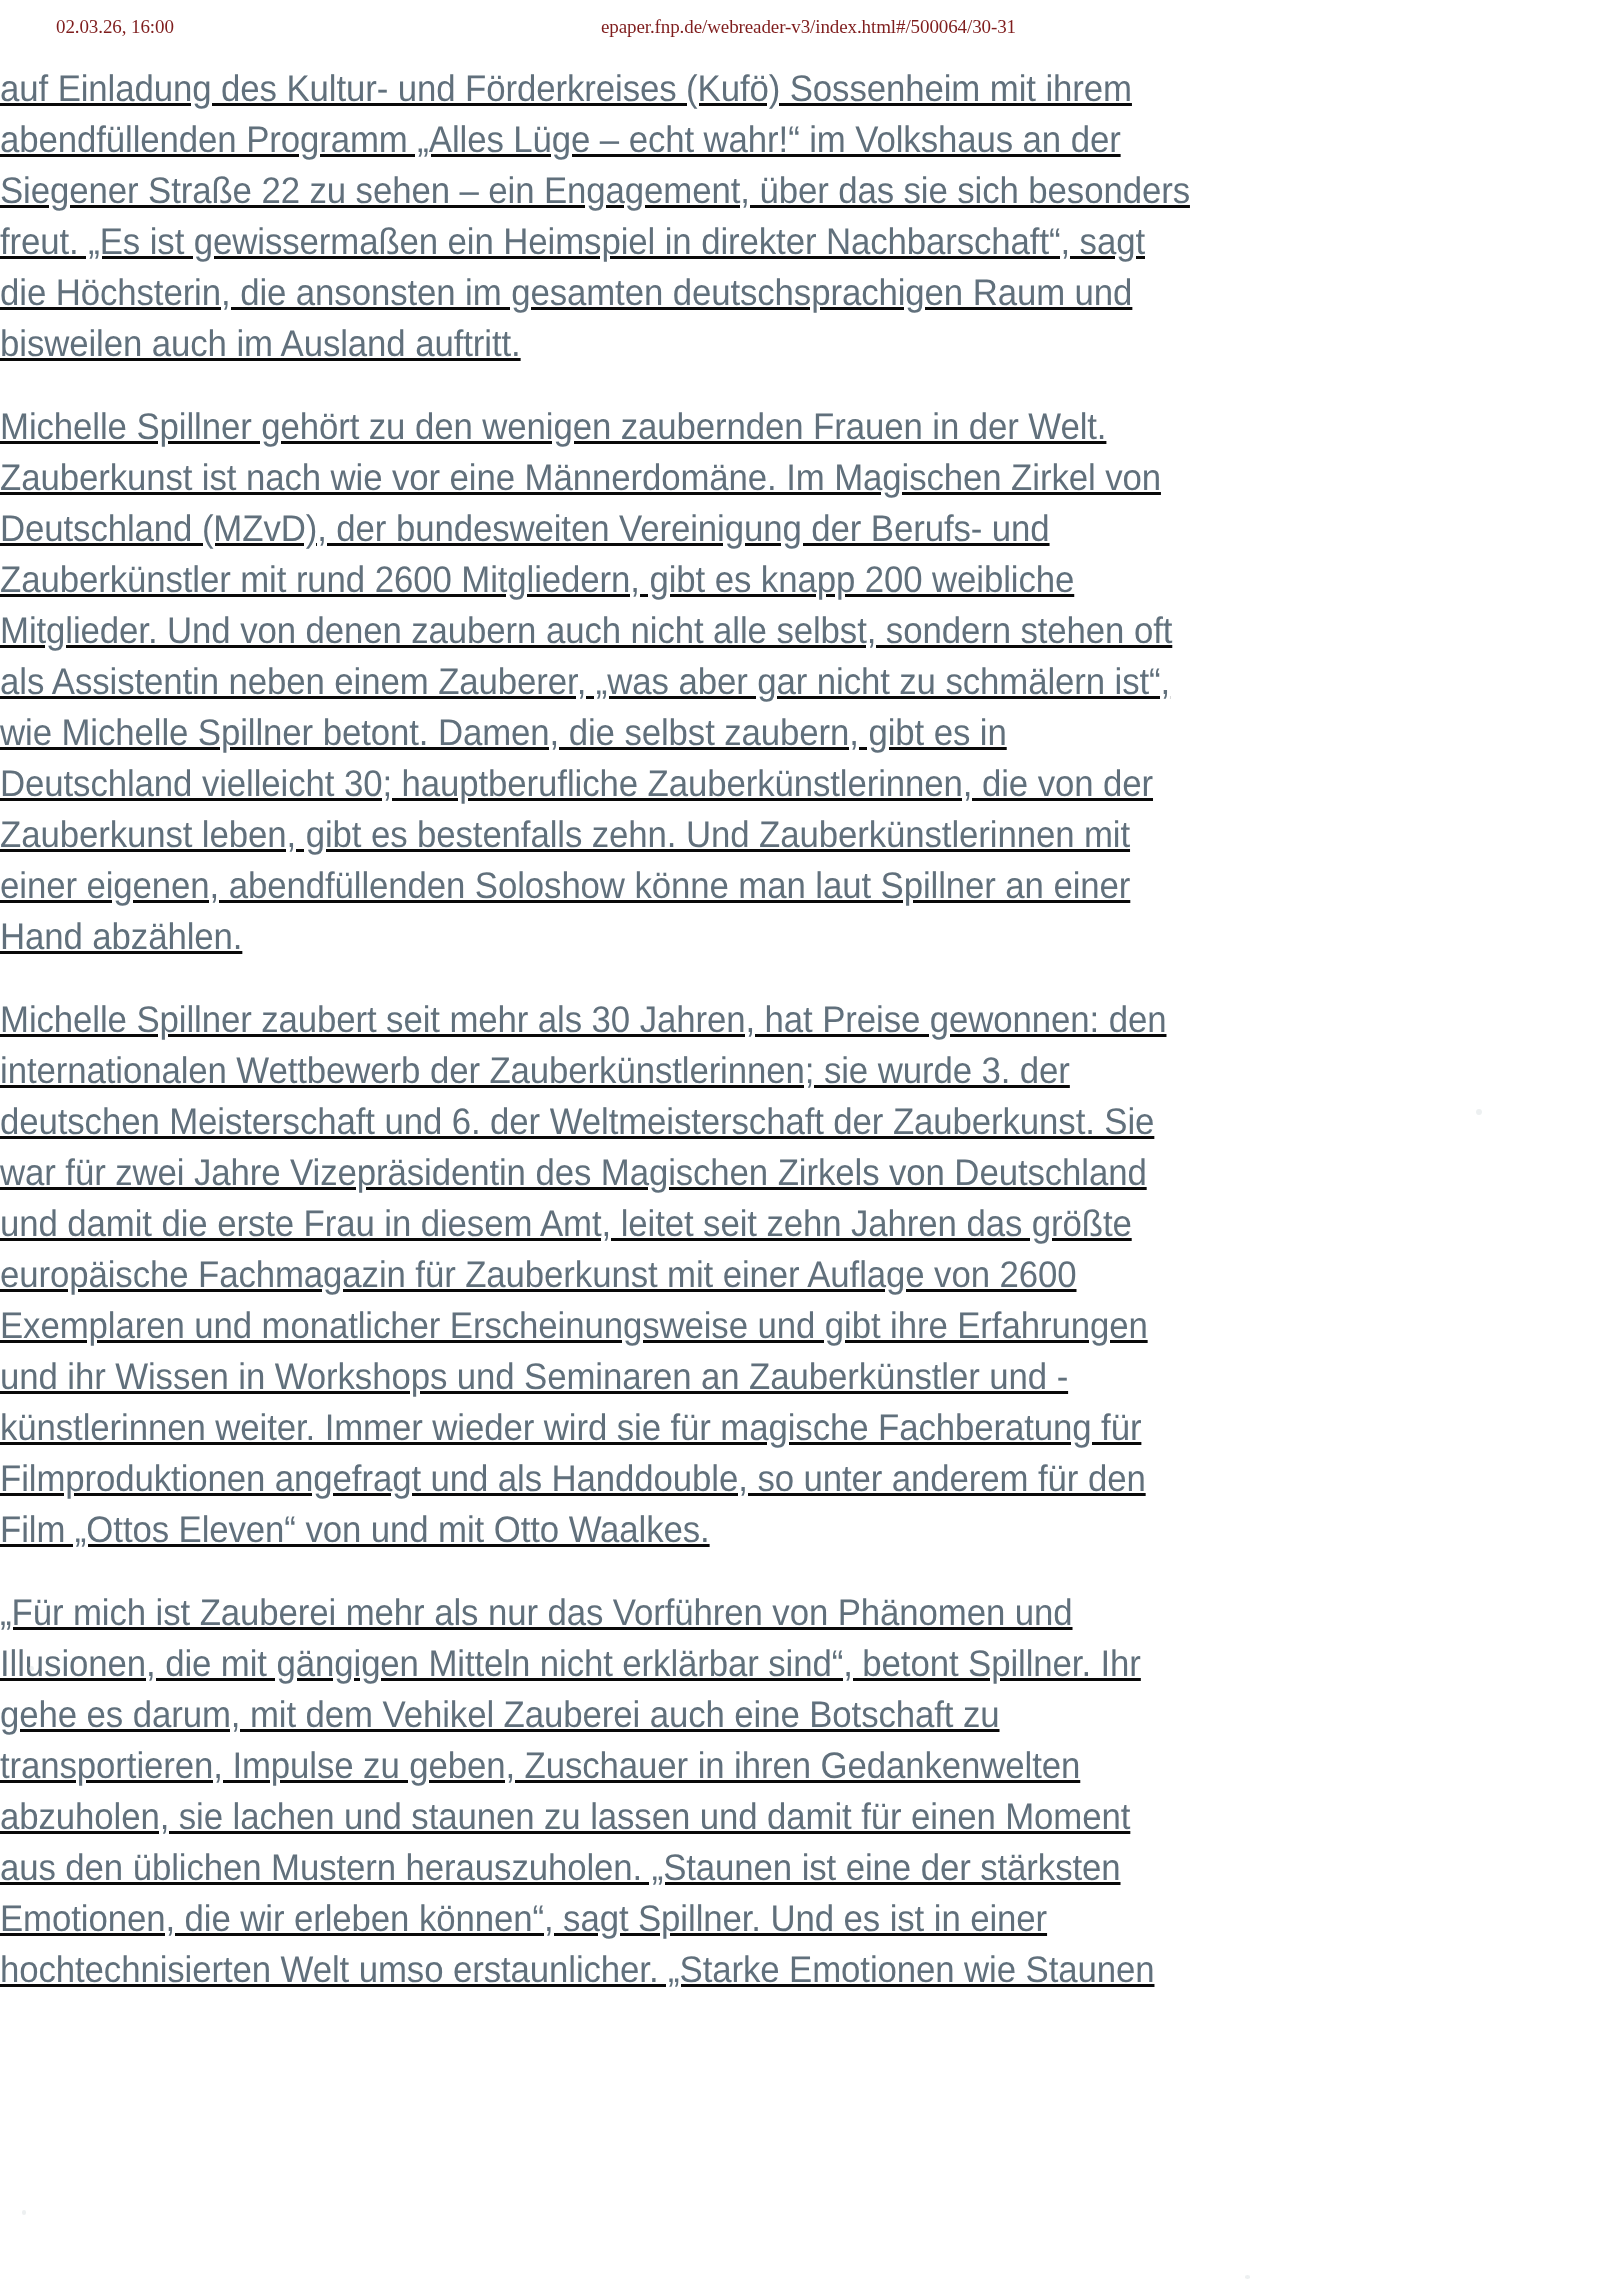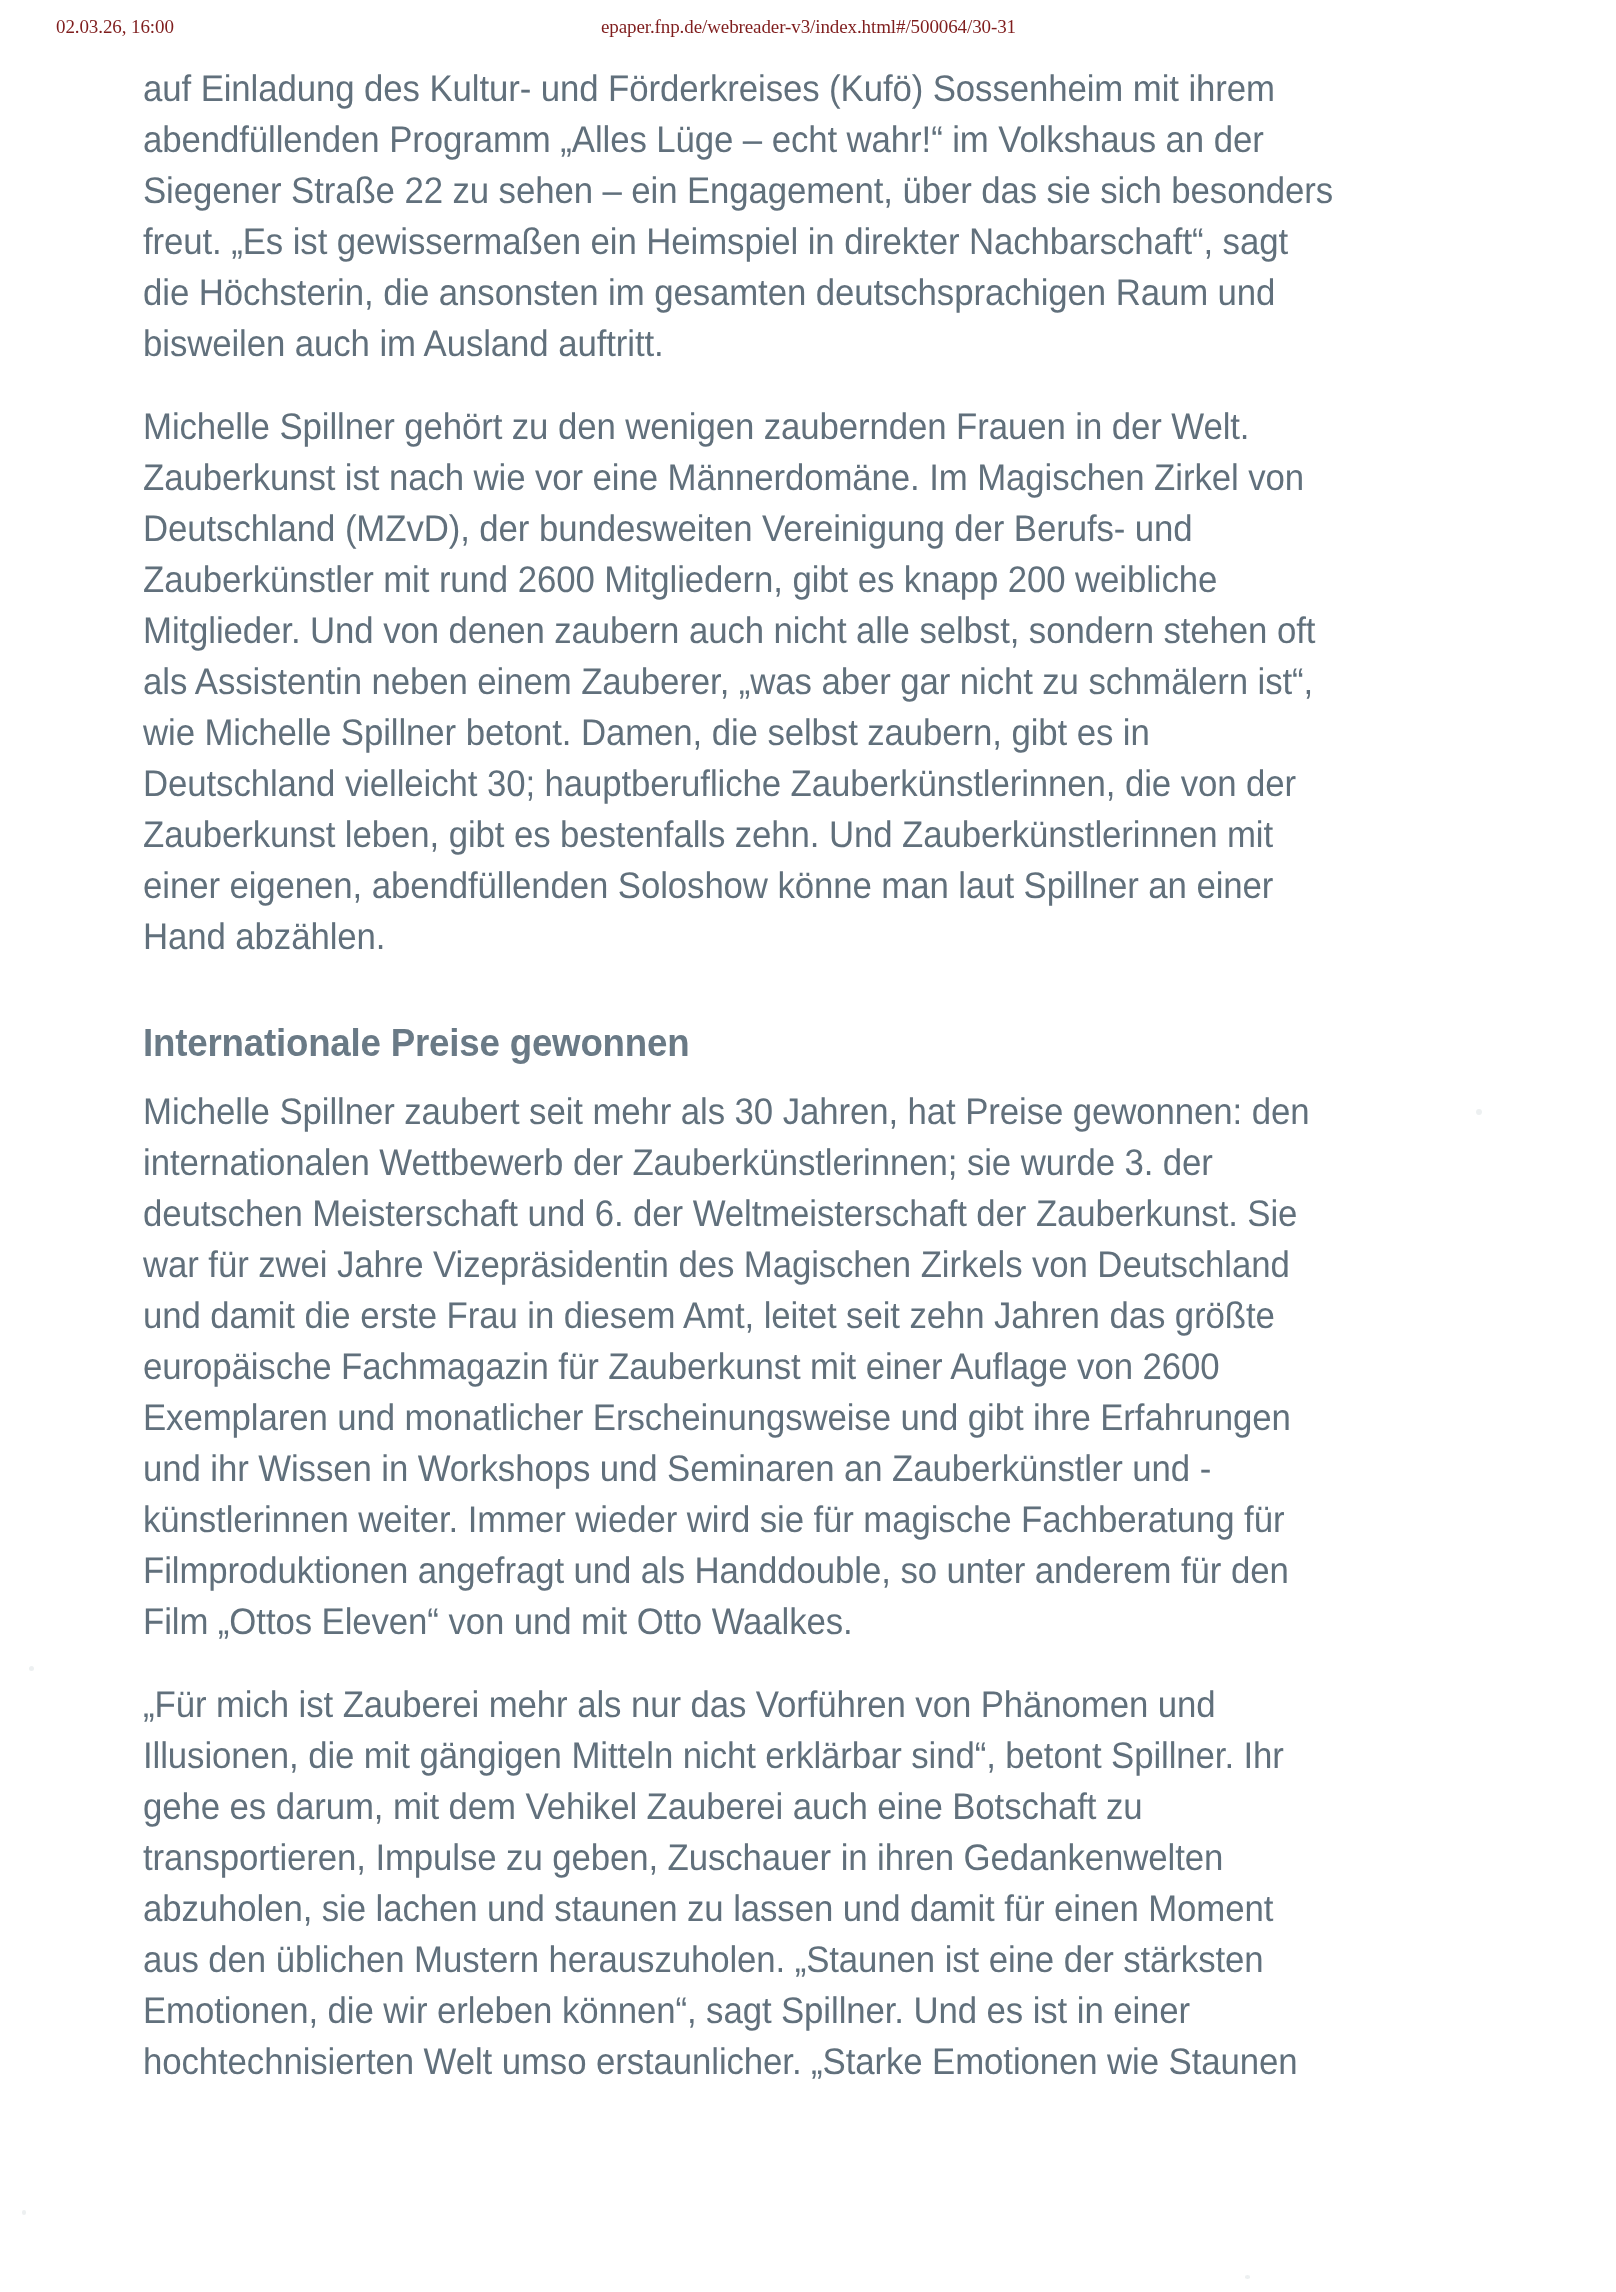--- a/index.html
+++ b/index.html
@@ -45,22 +45,22 @@
 
   
   .page {
     position: absolute;
     top: 63px;
     left: 0;
     width: 1617px;
   }
   .column {
     position: relative;
-    margin-left: 143px;
     width: 1343px;
+    text-decoration: underline;
   }
 
   .para {
     color: #5b6b77;
     font-family: "Liberation Sans", sans-serif;
     font-size: 37px;
     line-height: 51px;
     font-weight: 400;
     letter-spacing: -0.1px;
     white-space: pre-line;
@@ -126,23 +126,20 @@
 Deutschland (MZvD), der bundesweiten Vereinigung der Berufs- und
 Zauberkünstler mit rund 2600 Mitgliedern, gibt es knapp 200 weibliche
 Mitglieder. Und von denen zaubern auch nicht alle selbst, sondern stehen oft
 als Assistentin neben einem Zauberer, „was aber gar nicht zu schmälern ist“,
 wie Michelle Spillner betont. Damen, die selbst zaubern, gibt es in
 Deutschland vielleicht 30; hauptberufliche Zauberkünstlerinnen, die von der
 Zauberkunst leben, gibt es bestenfalls zehn. Und Zauberkünstlerinnen mit
 einer eigenen, abendfüllenden Soloshow könne man laut Spillner an einer
 Hand abzählen.</p>
 
-    <div class="heading-block">
-      <h2 class="section-heading">Internationale Preise gewonnen</h2>
-    </div>
 
     <p class="para after-heading">Michelle Spillner zaubert seit mehr als 30 Jahren, hat Preise gewonnen: den
 internationalen Wettbewerb der Zauberkünstlerinnen; sie wurde 3. der
 deutschen Meisterschaft und 6. der Weltmeisterschaft der Zauberkunst. Sie
 war für zwei Jahre Vizepräsidentin des Magischen Zirkels von Deutschland
 und damit die erste Frau in diesem Amt, leitet seit zehn Jahren das größte
 europäische Fachmagazin für Zauberkunst mit einer Auflage von 2600
 Exemplaren und monatlicher Erscheinungsweise und gibt ihre Erfahrungen
 und ihr Wissen in Workshops und Seminaren an Zauberkünstler und -
 künstlerinnen weiter. Immer wieder wird sie für magische Fachberatung für

